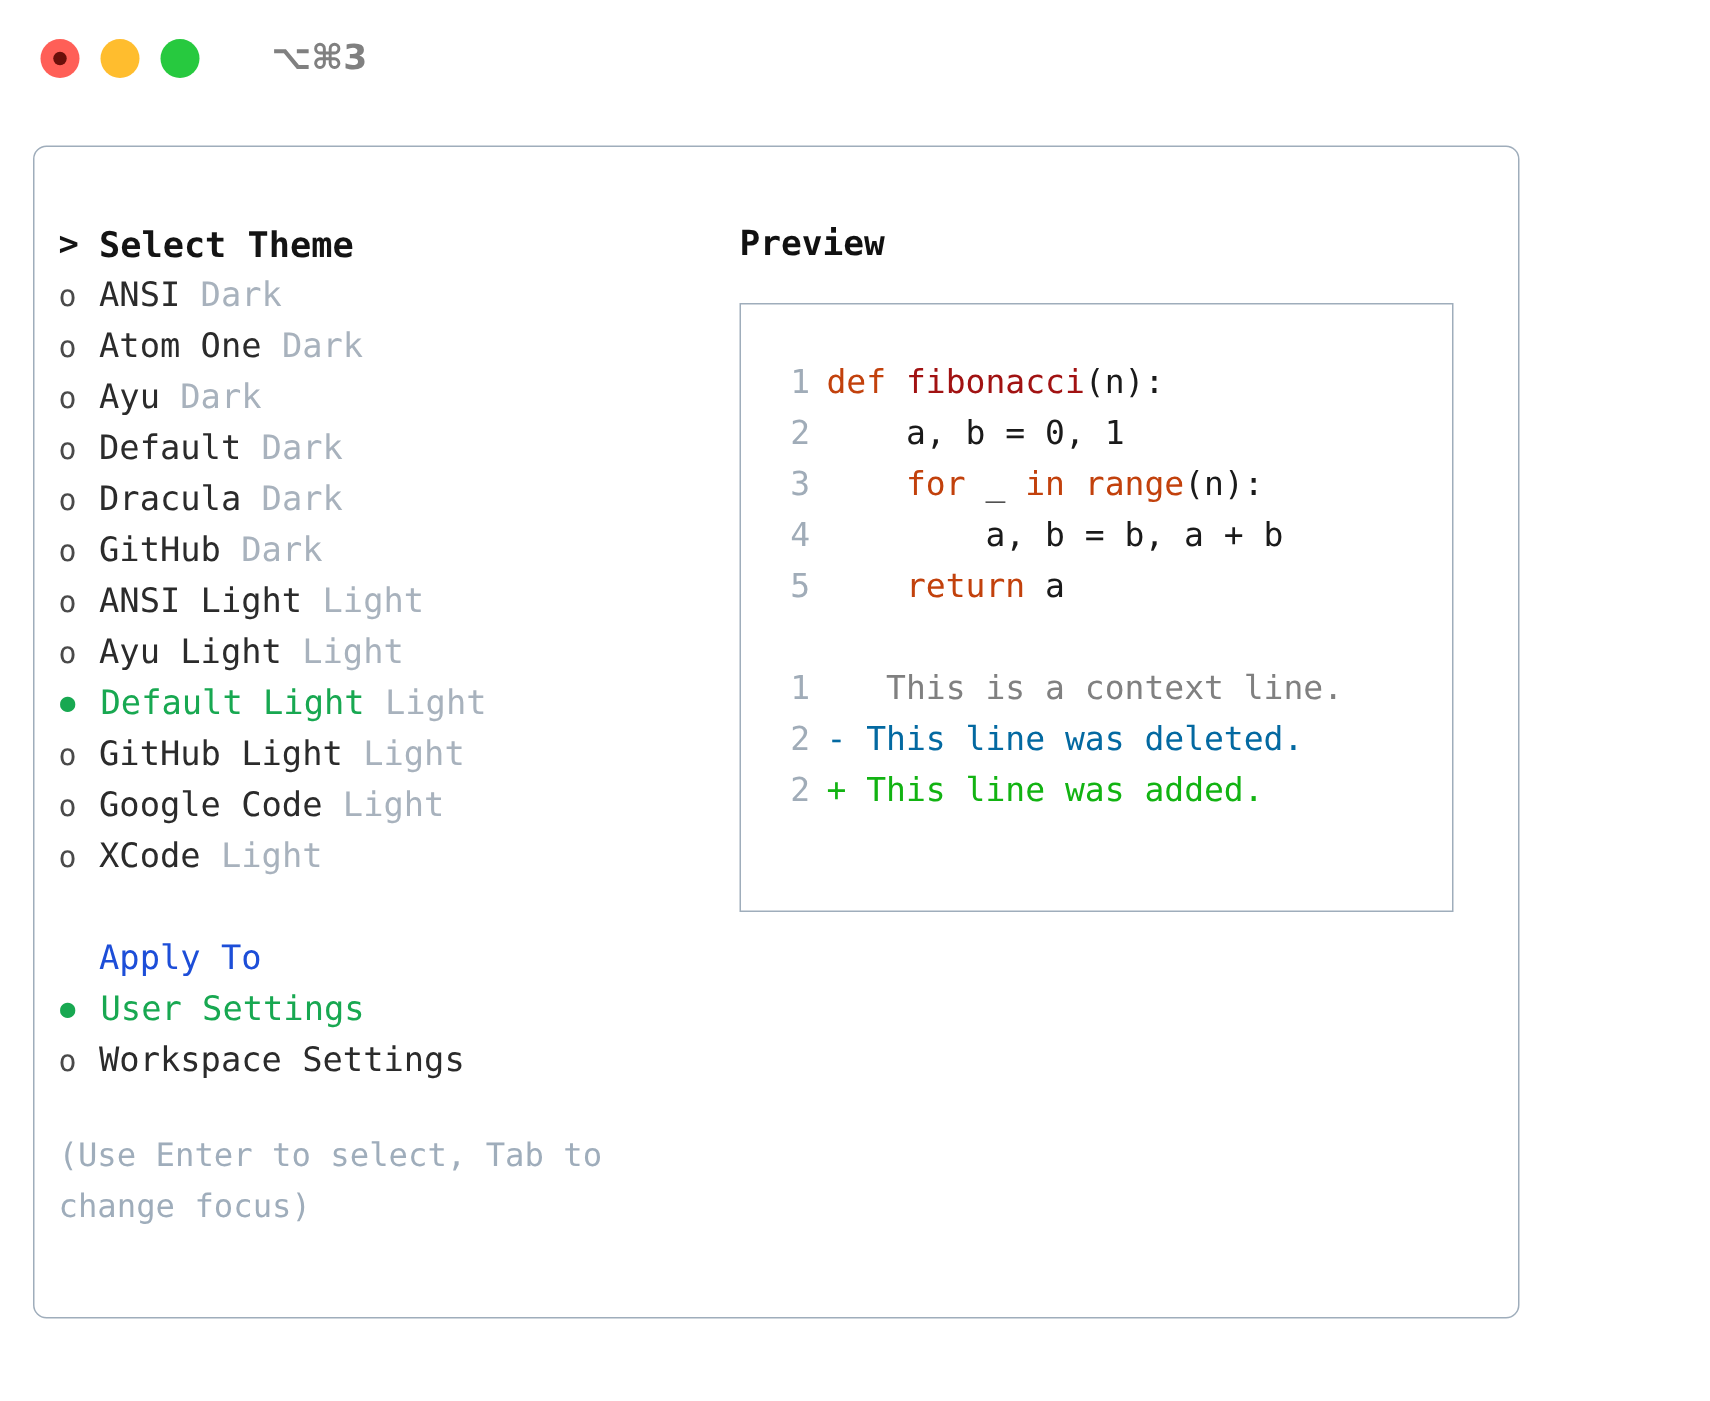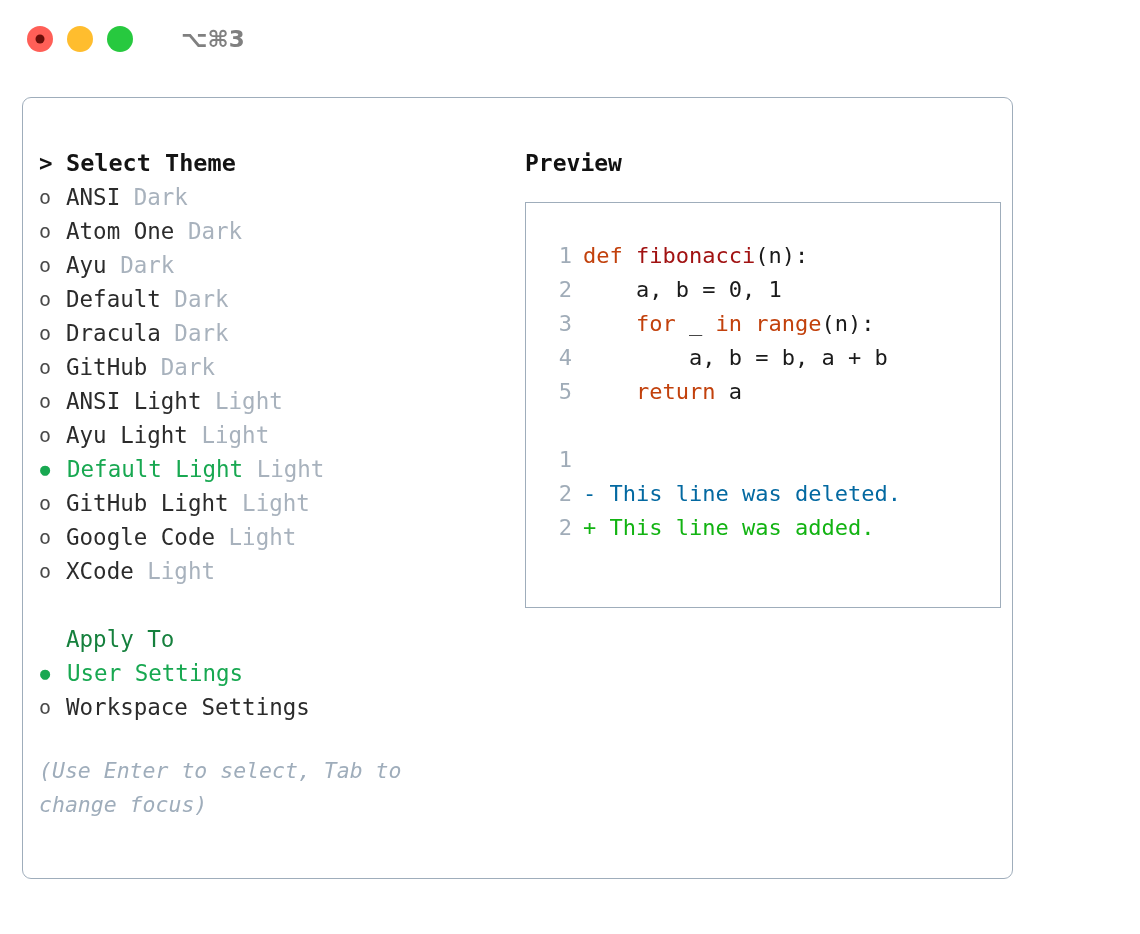--- a/index.html
+++ b/index.html
@@ -126,39 +126,38 @@
   .name    { color: #2b2b2b; }
   .name.is-selected { color: #18a851; text-align: right; }
   .suffix  { color: #a8b2bd; }
 
   .section-gap { height: 34px; }
 
   .section-label {
     height: 34px;
     line-height: 34px;
     font-size: 22.5px;
-    color: #15803d;
+    color: #1d4ed8;
     padding-left: 27px;
     white-space: pre;
   }
 
   .hint {
     margin-top: 30px;
     font-size: 21.5px;
     line-height: 34px;
     color: #9fadbb;
     width: 400px;
     white-space: pre-wrap;
-    font-style: italic;
   }
 
   
   .right-col {
     position: absolute;
-    left: 502px;
+    left: 470px;
     top: 48px;
     width: 490px;
   }
   .preview-title {
     font-size: 23px;
     font-weight: bold;
     color: #111111;
     height: 34px;
     line-height: 34px;
   }
@@ -263,21 +262,21 @@
           <div class="code">
             <div id="code-lines">
                 <div class="cline"><span class="lnum">1</span><span class="ctext"><span class="tok-kw">def </span><span class="tok-fn">fibonacci</span><span class="tok-punc">(n):</span></span></div>
                 <div class="cline"><span class="lnum">2</span><span class="ctext"><span class="tok-plain">    a, b = 0, 1</span></span></div>
                 <div class="cline"><span class="lnum">3</span><span class="ctext"><span class="tok-plain">    </span><span class="tok-kw">for</span><span class="tok-plain"> _ </span><span class="tok-kw">in</span><span class="tok-plain"> </span><span class="tok-kw">range</span><span class="tok-punc">(n):</span></span></div>
                 <div class="cline"><span class="lnum">4</span><span class="ctext"><span class="tok-plain">        a, b = b, a + b</span></span></div>
                 <div class="cline"><span class="lnum">5</span><span class="ctext"><span class="tok-plain">    </span><span class="tok-kw">return</span><span class="tok-plain"> a</span></span></div>
               </div>
             <div class="blank-line"></div>
             <div id="diff-lines">
-                <div class="cline"><span class="lnum">1</span></div>
+                <div class="cline"><span class="lnum">1</span><span class="ctext diff-ctx"><span> </span><span>  This is a context line.</span></span></div>
                 <div class="cline"><span class="lnum">2</span><span class="ctext diff-del"><span>-</span><span> This line was deleted.</span></span></div>
                 <div class="cline"><span class="lnum">2</span><span class="ctext diff-add"><span>+</span><span> This line was added.</span></span></div>
               </div>
           </div>
         </div>
       </div>
 
     </div>
   </div>
 </div>

